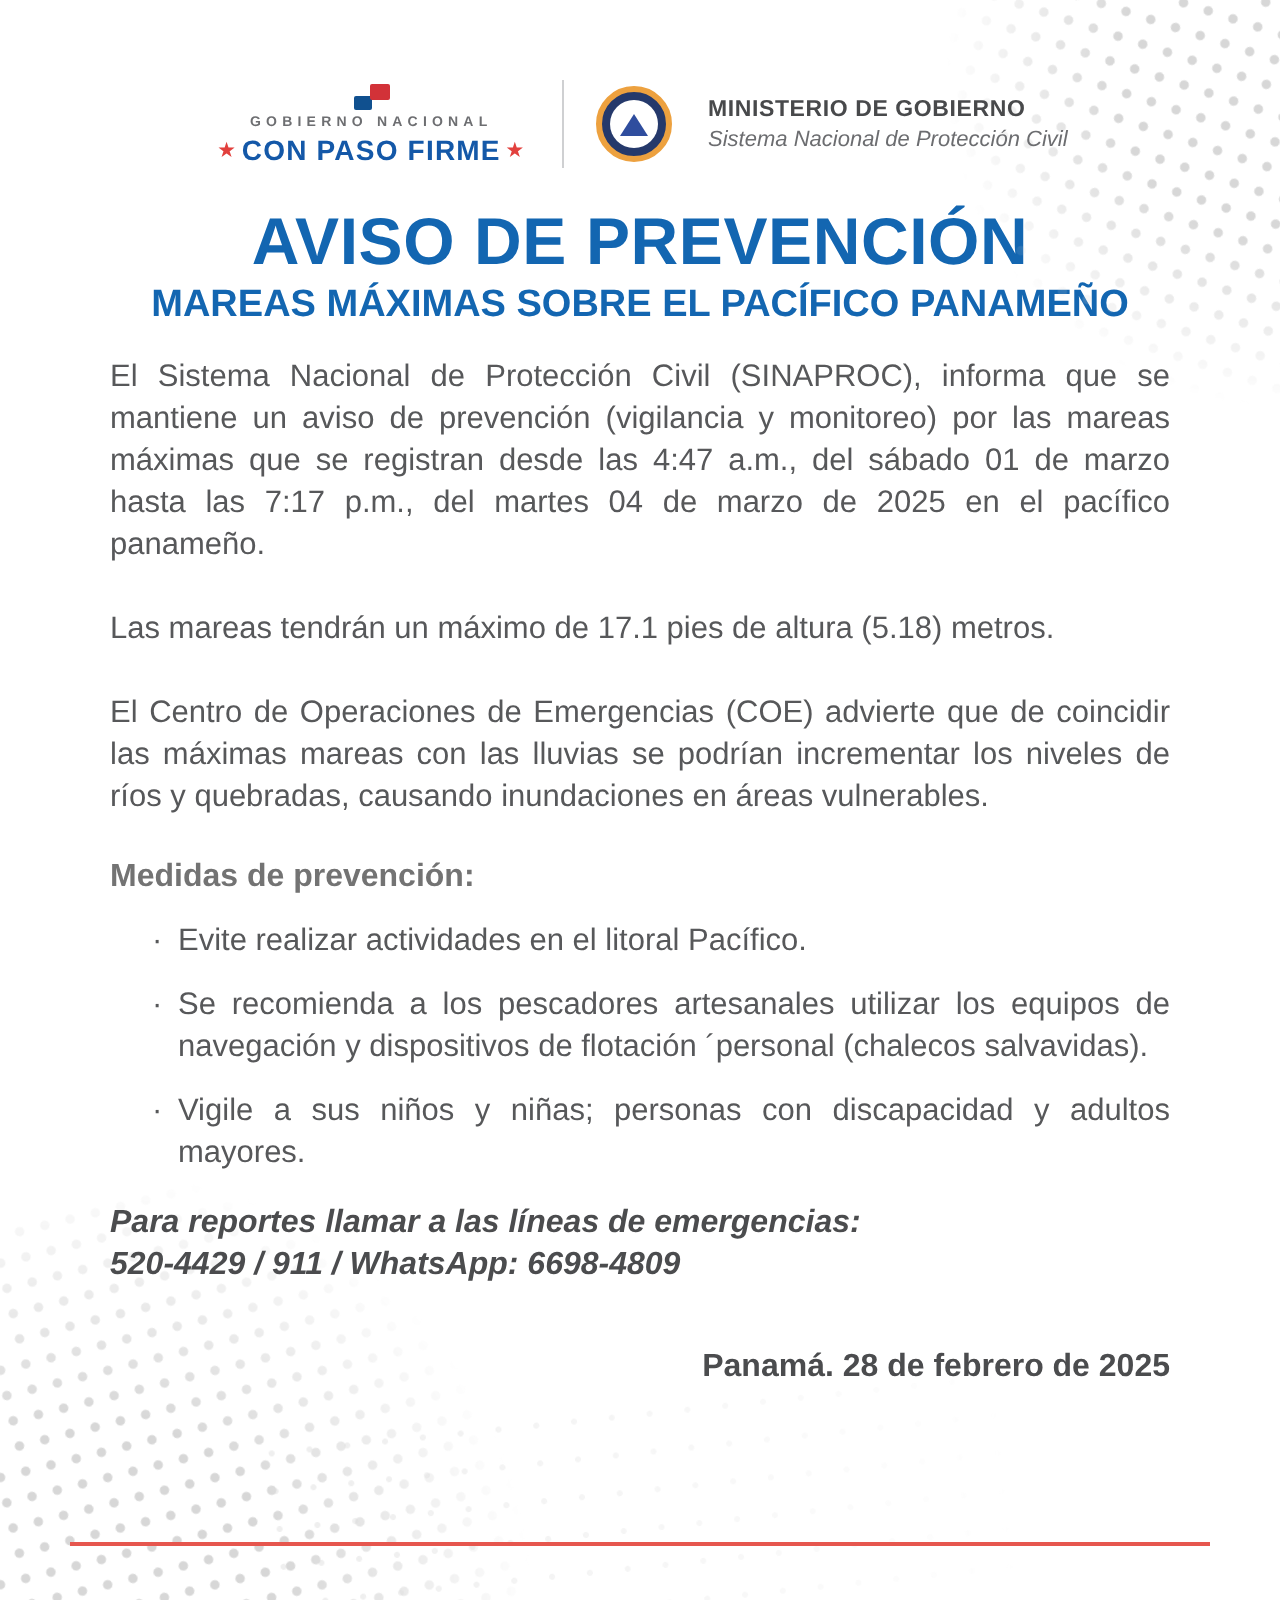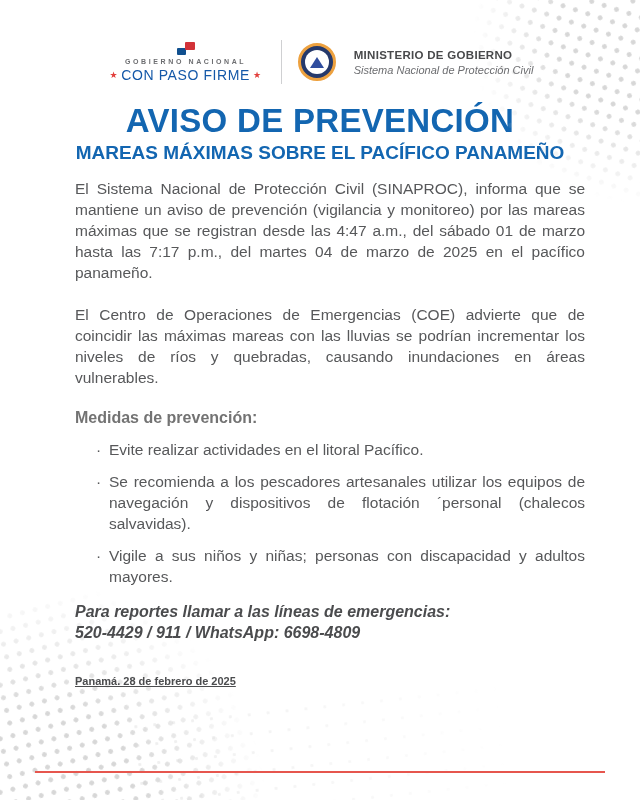--- a/index.html
+++ b/index.html
@@ -24,45 +24,45 @@
     mask-image:linear-gradient(to right,#000 10%,transparent 90%);}
   .red-line{position:absolute;left:35px;top:771px;width:570px;height:2px;background:#e6564e;}
 
   
   .header{position:relative;display:flex;justify-content:center;align-items:center;gap:16px;padding-top:40px;}
   .gov-logo{display:flex;flex-direction:column;align-items:center;}
   .flag-icon{position:relative;width:20px;height:13px;margin-bottom:3px;}
   .flag-icon .fb{position:absolute;left:1px;bottom:0;width:9px;height:7px;background:#10508f;border-radius:1px;}
   .flag-icon .fr{position:absolute;right:1px;top:0;width:10px;height:8px;background:#d23238;border-radius:1px;}
   .gov-line1{font-size:7px;font-weight:bold;letter-spacing:2.6px;color:#6d6e71;white-space:nowrap;}
-  .gov-line2{font-size:14px;font-weight:normal;color:#1458a8;letter-spacing:.6px;white-space:nowrap;margin-top:2px;}
+  .gov-line2{font-size:14px;font-weight:bold;color:#1458a8;letter-spacing:.6px;white-space:nowrap;margin-top:2px;}
   .gov-line2 .star{color:#e2403d;font-size:9px;vertical-align:2px;padding:0 3px;}
   .divider{width:1px;height:44px;background:#cfd0d2;}
   .ministry{display:flex;align-items:center;gap:18px;}
   .emblem{width:38px;height:38px;border-radius:50%;background:#25396b;border:3px solid #eda13f;
     display:flex;align-items:center;justify-content:center;box-sizing:border-box;}
   .emblem-core{width:24px;height:24px;border-radius:50%;background:#ffffff;display:flex;align-items:center;justify-content:center;}
   .emblem-tri{width:0;height:0;border-left:7px solid transparent;border-right:7px solid transparent;border-bottom:11px solid #2f4d9e;}
   .ministry-text{display:flex;flex-direction:column;gap:3px;}
   .ministry-title{font-size:11.5px;font-weight:bold;color:#48494b;letter-spacing:.3px;}
   .ministry-sub{font-size:11px;color:#6c6d70;font-style:italic;}
 
   
   .title{font-size:33px;font-weight:bold;color:#1366b1;text-align:center;margin:18px 0 2px;letter-spacing:.3px;}
   .subtitle{font-size:19px;font-weight:bold;color:#1366b1;text-align:center;margin:0 0 14px;white-space:nowrap;}
 
   
-  .content{position:relative;padding:0 55px;color:#57585a;margin-left:20px;}
+  .content{position:relative;padding:0 55px;color:#57585a;}
   .body-par{font-size:15.5px;line-height:21px;text-align:justify;margin:0 0 21px;}
   .measures-heading{font-size:16px;font-weight:bold;color:#737373;margin:6px 0 12px;}
   .measures-list{list-style:none;margin:0 0 0 21px;padding:0;}
   .measures-list li{position:relative;padding-left:13px;font-size:15.5px;line-height:21px;text-align:justify;margin-bottom:11px;}
   .measures-list .bullet{position:absolute;left:0;top:0;}
   .emergency{margin-top:14px;font-weight:bold;color:#4b4c4e;font-size:16px;line-height:21px;font-style:italic;}
-  .dateline{text-align:left;font-weight:bold;color:#4b4c4e;font-size:11px;margin-top:32px;text-decoration:underline;}
+  .dateline{text-align:right;font-weight:bold;color:#4b4c4e;font-size:16px;margin-top:32px;}
 </style>
 </head>
 <body>
 
 <div class="page">
 
   <div class="dots dots-tr"></div>
   <div class="dots dots-bl"></div>
   <div class="dots dots-bm"></div>
   <div class="red-line"></div>
@@ -89,20 +89,21 @@
       </div>
     </div>
   </div>
 
   <h1 class="title">AVISO DE PREVENCIÓN</h1>
   <h2 class="subtitle">MAREAS MÁXIMAS SOBRE EL PACÍFICO PANAMEÑO</h2>
 
   <div class="content">
     <div id="paragraphs">
         <p class="body-par">El Sistema Nacional de Protección Civil (SINAPROC), informa que se mantiene un aviso de prevención (vigilancia y monitoreo) por las mareas máximas que se registran desde las 4:47 a.m., del sábado 01 de marzo hasta las 7:17 p.m., del martes 04 de marzo de 2025 en el pacífico panameño.</p>
+        <p class="body-par">Las mareas tendrán un máximo de 17.1 pies de altura (5.18) metros.</p>
         <p class="body-par">El Centro de Operaciones de Emergencias (COE) advierte que de coincidir las máximas mareas con las lluvias se podrían incrementar los niveles de ríos y quebradas, causando inundaciones en áreas vulnerables.</p>
       </div>
 
     <div class="measures-heading">Medidas de prevención:</div>
     <ul class="measures-list" id="measures-list">
         <li><span class="bullet">·</span><span>Evite realizar actividades en el litoral Pacífico.</span></li>
         <li><span class="bullet">·</span><span>Se recomienda a los pescadores artesanales utilizar los equipos de navegación y dispositivos de flotación ´personal (chalecos salvavidas).</span></li>
         <li><span class="bullet">·</span><span>Vigile a sus niños y niñas; personas con discapacidad y adultos mayores.</span></li>
       </ul>
 

